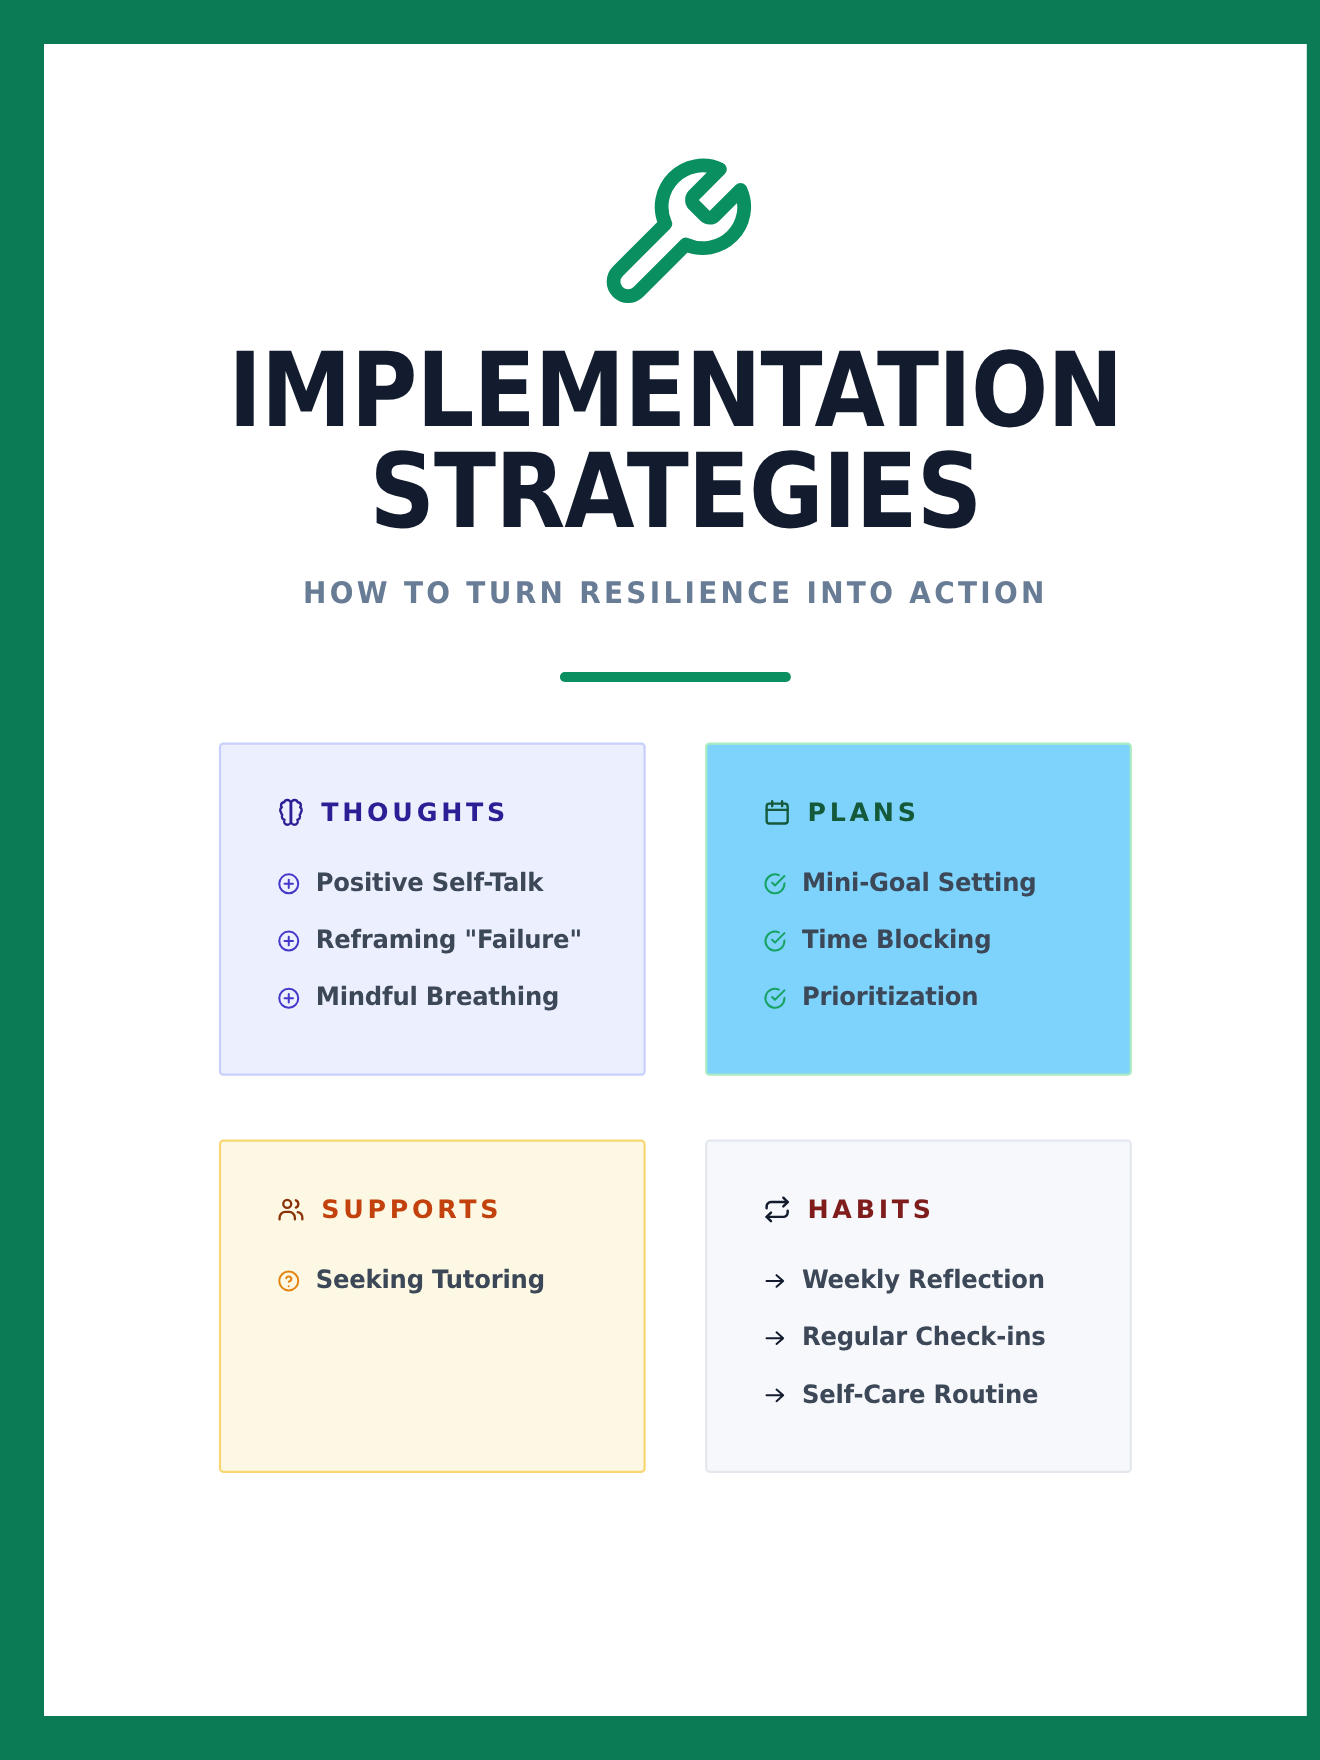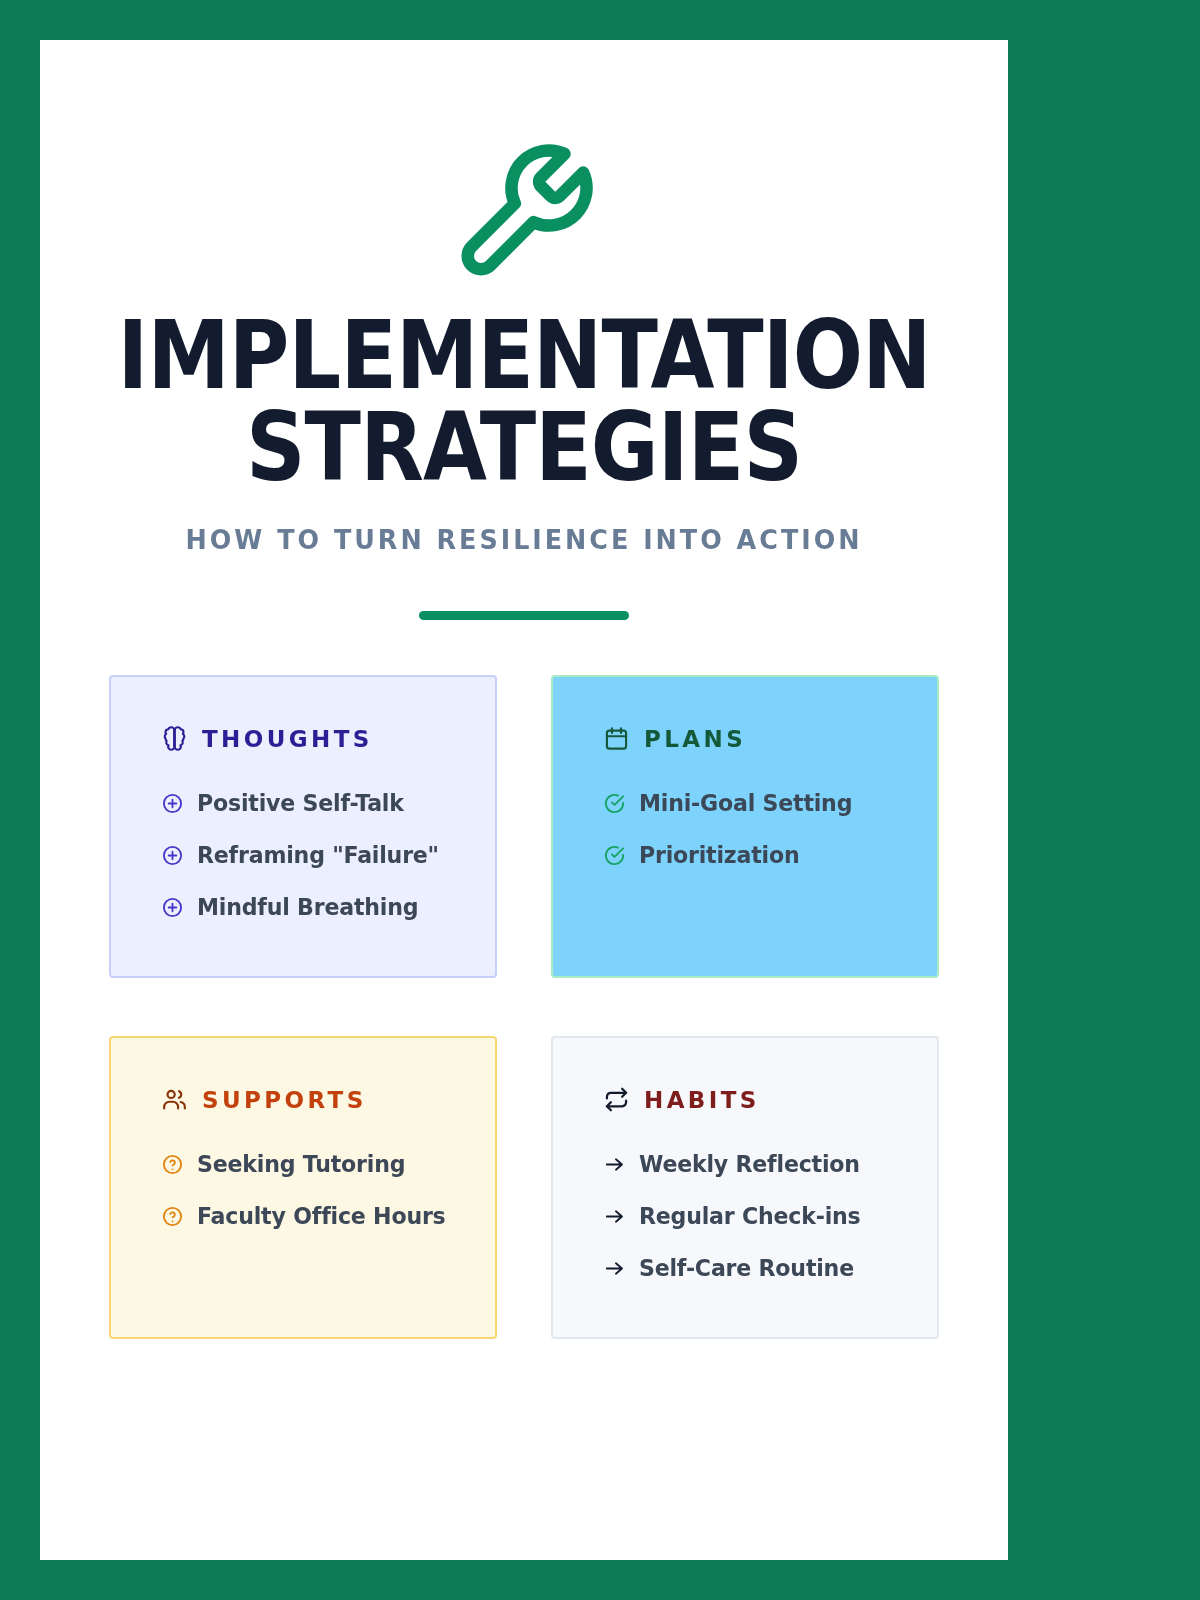--- a/index.html
+++ b/index.html
@@ -9,21 +9,21 @@
     height: 1600px;
   }
 
   body {
     font-family: "Liberation Sans", sans-serif;
     background: #0a7b55;
     padding: 40px;
   }
 
   #page {
-    width: 968px;
+    width: 1148px;
     height: 1520px;
     background: #ffffff;
     position: relative;
     overflow: hidden;
   }
 
   
   .header {
     padding-top: 98px;
     text-align: center;
@@ -217,20 +217,27 @@
             <path d="M21 11.5V12a9 9 0 1 1-5.3-8.2"></path>
               <path d="M21 4.5 12 13.5l-2.7-2.7"></path>
           </svg>
           <span class="item-label">Mini-Goal Setting</span>
         </li>
         <li>
           <svg class="bullet-icon" viewBox="0 0 24 24" fill="none" stroke="#17a263" stroke-width="1.9" stroke-linecap="round" stroke-linejoin="round">
             <path d="M21 11.5V12a9 9 0 1 1-5.3-8.2"></path>
               <path d="M21 4.5 12 13.5l-2.7-2.7"></path>
           </svg>
+          <span class="item-label">Time Blocking</span>
+        </li>
+        <li>
+          <svg class="bullet-icon" viewBox="0 0 24 24" fill="none" stroke="#17a263" stroke-width="1.9" stroke-linecap="round" stroke-linejoin="round">
+            <path d="M21 11.5V12a9 9 0 1 1-5.3-8.2"></path>
+              <path d="M21 4.5 12 13.5l-2.7-2.7"></path>
+          </svg>
           <span class="item-label">Prioritization</span>
         </li>
       </ul>
     </div>
 
     <div class="card card-supports">
       <div class="card-head">
         <svg class="head-icon" viewBox="0 0 24 24" fill="none" stroke="#8a3309" stroke-width="1.9" stroke-linecap="round" stroke-linejoin="round">
           <circle cx="9" cy="7.5" r="3.2"></circle>
           <path d="M2.8 20v-1.3A4.7 4.7 0 0 1 7.5 14h3A4.7 4.7 0 0 1 15.2 18.7V20"></path>
@@ -239,28 +246,20 @@
         <span class="card-title">SUPPORTS</span>
       </div>
       <ul class="card-list">
         <li>
           <svg class="bullet-icon" viewBox="0 0 24 24" fill="none" stroke="#e38410" stroke-width="1.9" stroke-linecap="round" stroke-linejoin="round">
             <circle cx="12" cy="12" r="9"></circle>
             <path d="M9.6 9.4a2.5 2.5 0 0 1 4.85.85c0 1.7-2.45 2.55-2.45 2.55"></path>
             <path d="M12 17h.01"></path>
           </svg>
           <span class="item-label">Seeking Tutoring</span>
-        </li>
-        <li>
-          <svg class="bullet-icon" viewBox="0 0 24 24" fill="none" stroke="#e38410" stroke-width="1.9" stroke-linecap="round" stroke-linejoin="round">
-            <circle cx="12" cy="12" r="9"></circle>
-            <path d="M9.6 9.4a2.5 2.5 0 0 1 4.85.85c0 1.7-2.45 2.55-2.45 2.55"></path>
-            <path d="M12 17h.01"></path>
-          </svg>
-          <span class="item-label">Faculty Office Hours</span>
         </li>
       </ul>
     </div>
 
     <div class="card card-habits">
       <div class="card-head">
         <svg class="head-icon" viewBox="0 0 24 24" fill="none" stroke="#131c2e" stroke-width="2" stroke-linecap="round" stroke-linejoin="round">
           <path d="M17 2.5 20.5 6 17 9.5"></path>
           <path d="M3.5 11V9.5a3.5 3.5 0 0 1 3.5-3.5h13.5"></path>
           <path d="M7 21.5 3.5 18 7 14.5"></path>

